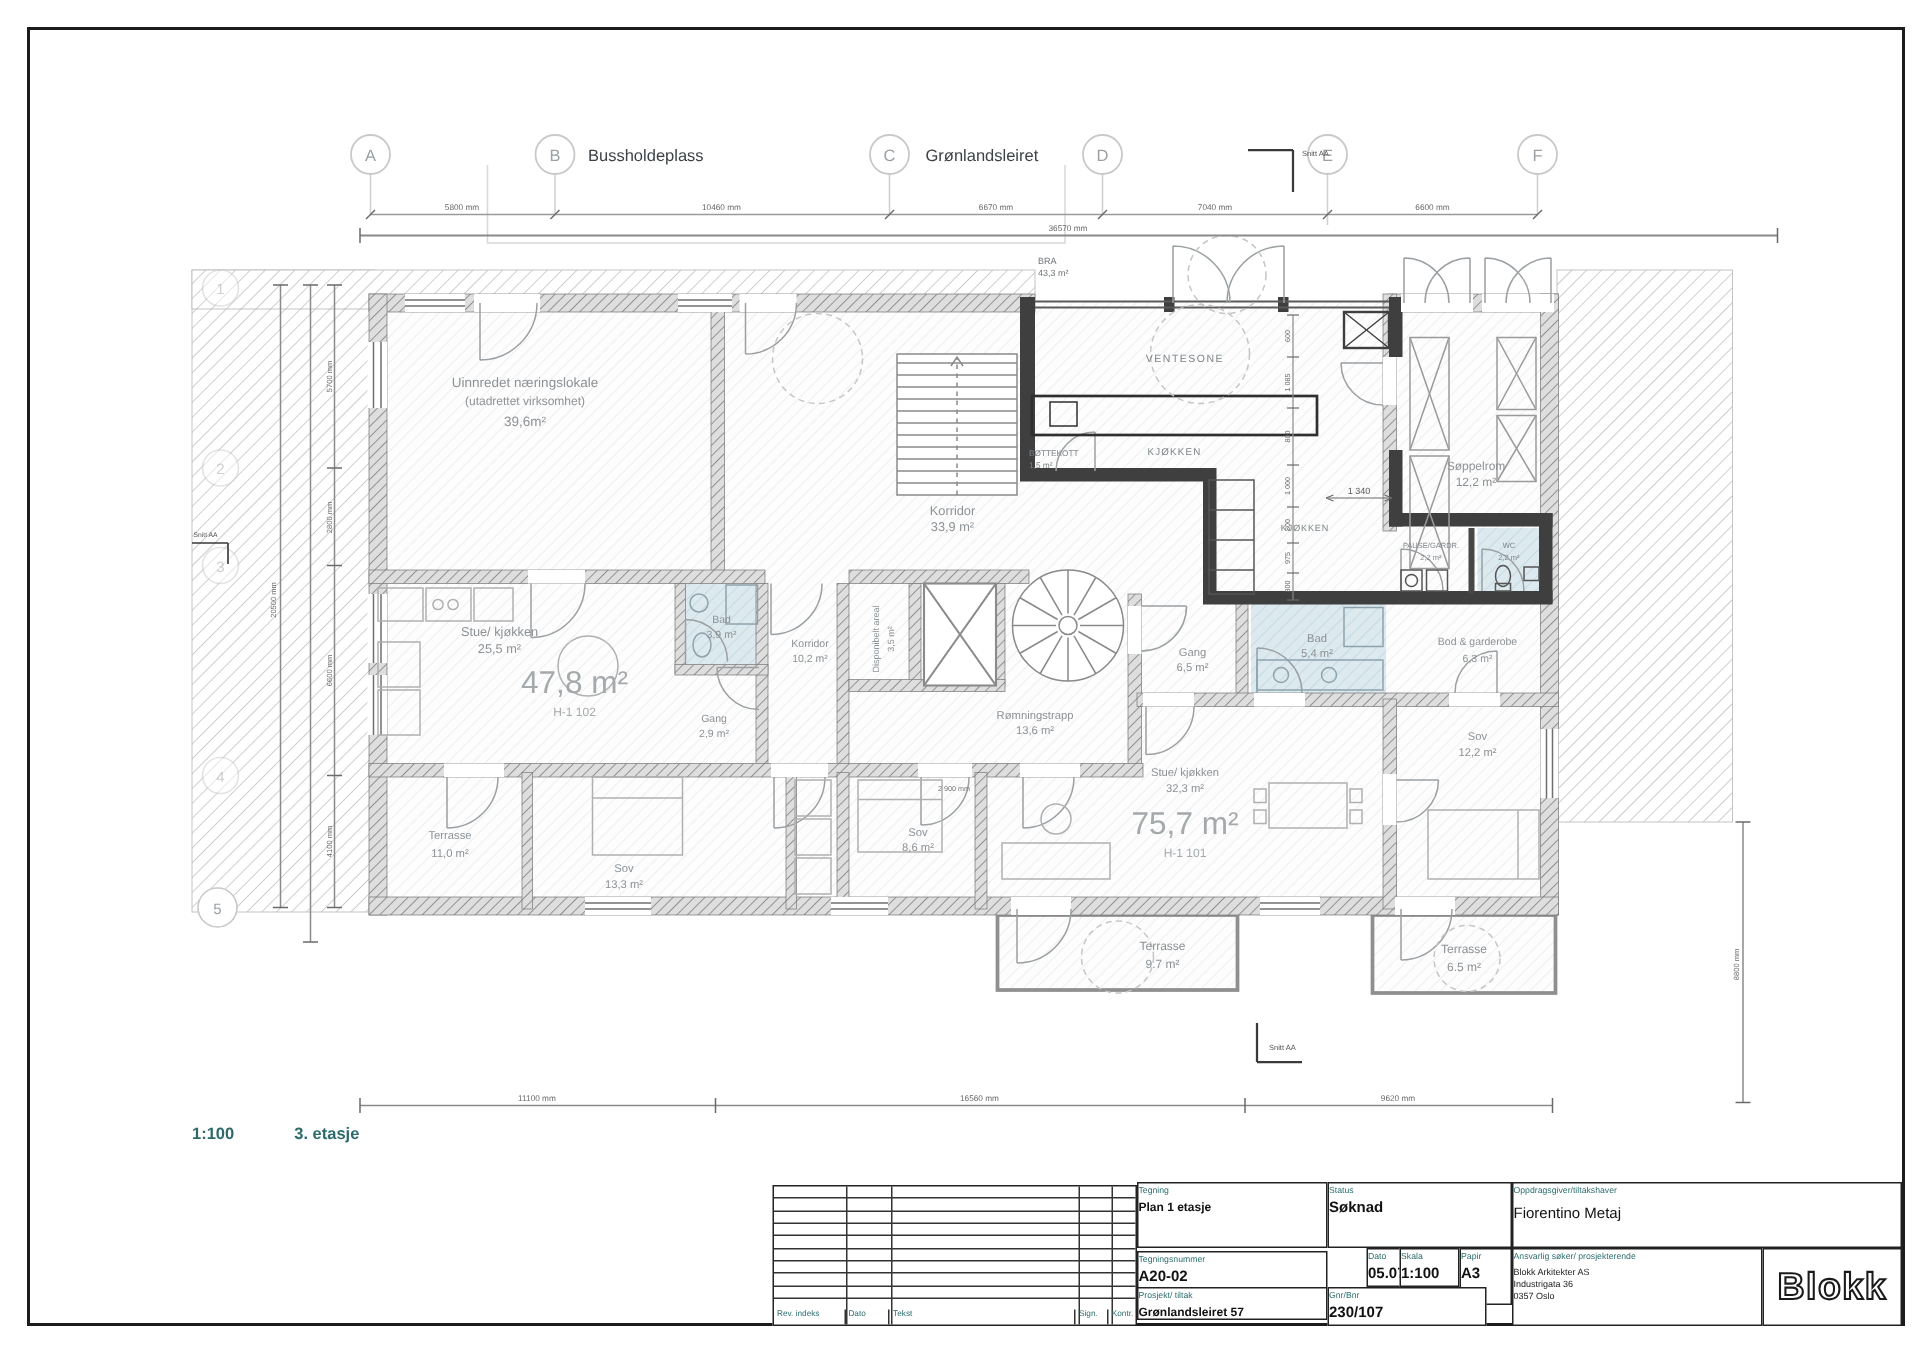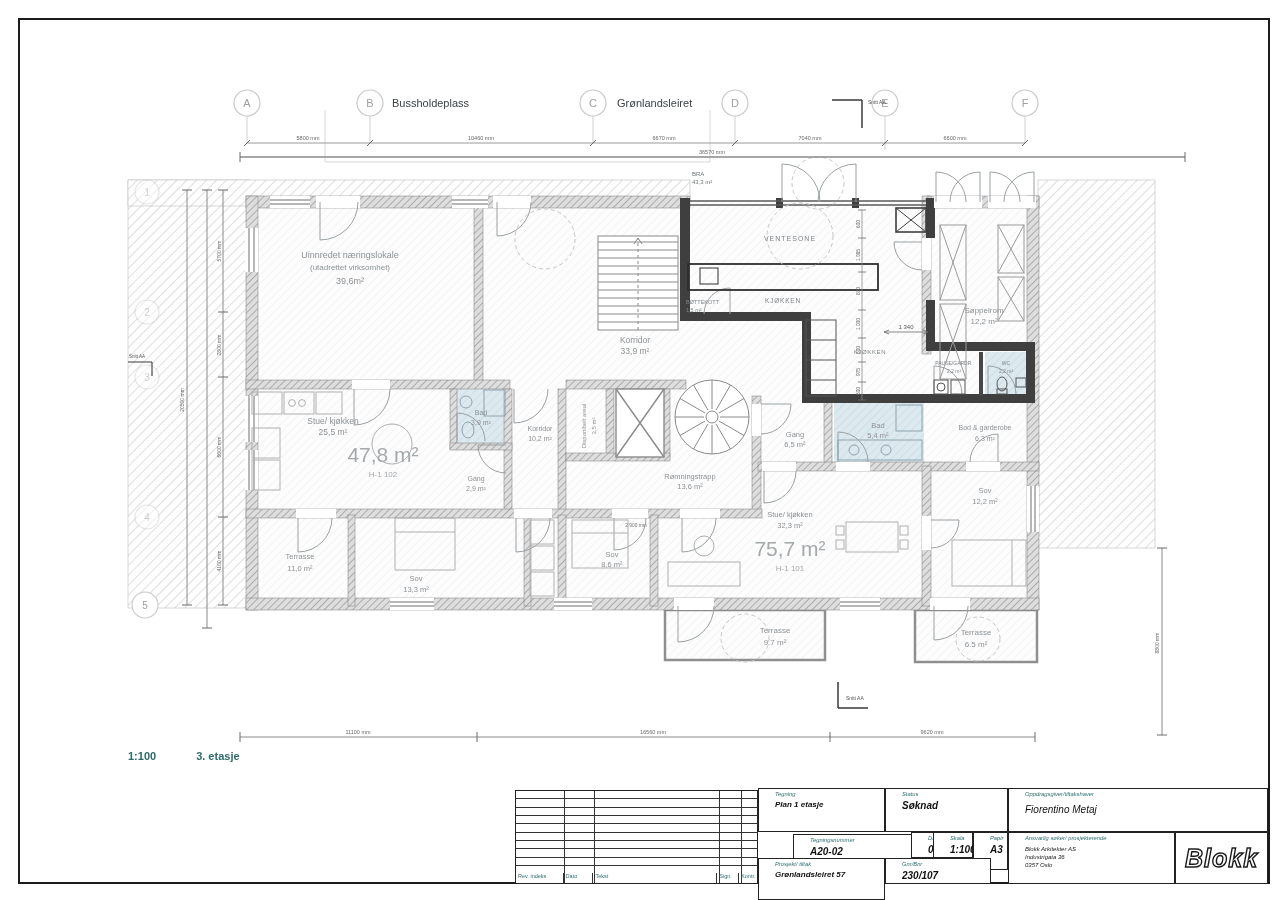--- a/index.html
+++ b/index.html
@@ -4,21 +4,21 @@
 <style>
   html,body{margin:0;padding:0;background:#fff;}
   #sheet{position:relative;width:1286px;height:900px;background:#fff;overflow:hidden;
          font-family:"Liberation Sans", sans-serif;}
   #frame{position:absolute;left:18px;top:18px;width:1248px;height:862px;border:2px solid #1c1c1c;}
   svg text{font-family:"Liberation Sans", sans-serif;}
   .scale-note{position:absolute;left:128px;top:750px;font-size:11px;color:#2d6a6a;font-weight:bold;}
   .scale-note span{margin-right:40px;}
   
   #titleblock{position:absolute;left:515px;top:788px;width:753px;height:96px;font-size:6px;color:#1a1a1a;}
-  .tb-cell{position:absolute;border:1px solid #222;box-sizing:border-box;background:#fff;padding:2px 16px;font-style:italic;}
+  .tb-cell{position:absolute;border:1px solid #222;box-sizing:border-box;background:#fff;padding:2px 0;}
   .tb-label{font-size:5.8px;color:#2d6e6e;display:block;line-height:1.2;}
   .tb-value{font-size:10px;font-weight:bold;color:#111;display:block;margin-top:2px;}
   .tb-value.small{font-size:8px;}
   .tb-addr{font-size:6px;color:#222;line-height:1.35;margin-top:3px;}
   #rev-table{position:absolute;left:0;top:2px;width:243px;height:94px;border:1px solid #222;box-sizing:border-box;background:#fff;}
   .rev-row{height:8.35px;border-bottom:1px solid #333;box-sizing:border-box;}
   .rev-head{position:absolute;left:0;bottom:0;width:100%;height:10px;display:flex;}
   .rev-head div{font-size:5.5px;color:#2d6e6e;padding-left:2px;box-sizing:border-box;border-right:1px solid #333;}
   .rev-col{position:absolute;top:0;bottom:0;width:1px;background:#333;}
   #logo-box{display:flex;align-items:center;justify-content:center;}
@@ -544,37 +544,37 @@
       <span class="tb-value small">Plan 1 etasje</span>
     </div>
     <div class="tb-cell" style="left:493px;top:0;width:260px;height:44px;">
       <span class="tb-label">Oppdragsgiver/tiltakshaver</span>
       <span class="tb-value" style="font-weight:normal;margin-top:6px;">Fiorentino Metaj</span>
     </div>
     <div class="tb-cell" style="left:370px;top:0;width:123px;height:44px;">
       <span class="tb-label">Status</span>
       <span class="tb-value">Søknad</span>
     </div>
-    <div class="tb-cell" style="left:243px;top:46px;width:127px;height:26px;margin-left:35px;">
+    <div class="tb-cell" style="left:243px;top:46px;width:127px;height:26px;">
       <span class="tb-label">Tegningsnummer</span>
       <span class="tb-value">A20-02</span>
     </div>
     <div class="tb-cell" style="left:384px;top:44px;width:56px;height:26px;margin-left:12px;">
       <span class="tb-label">Dato</span>
       <span class="tb-value">05.07.24</span>
     </div>
     <div class="tb-cell" style="left:418px;top:44px;width:40px;height:26px;">
       <span class="tb-label">Skala</span>
       <span class="tb-value">1:100</span>
     </div>
     <div class="tb-cell" style="left:458px;top:44px;width:35px;height:38px;">
       <span class="tb-label">Papir</span>
       <span class="tb-value">A3</span>
     </div>
-    <div class="tb-cell" style="left:243px;top:70px;width:127px;height:42px;">
+    <div class="tb-cell" style="left:243px;top:70px;width:127px;height:22px;">
       <span class="tb-label">Prosjekt/ tiltak</span>
       <span class="tb-value small">Grønlandsleiret 57</span>
     </div>
     <div class="tb-cell" style="left:370px;top:70px;width:106px;height:26px;">
       <span class="tb-label">Gnr/Bnr</span>
       <span class="tb-value">230/107</span>
     </div>
     <div class="tb-cell" style="left:493px;top:44px;width:167px;height:52px;">
       <span class="tb-label">Ansvarlig søker/ prosjekterende</span>
       <div class="tb-addr">

